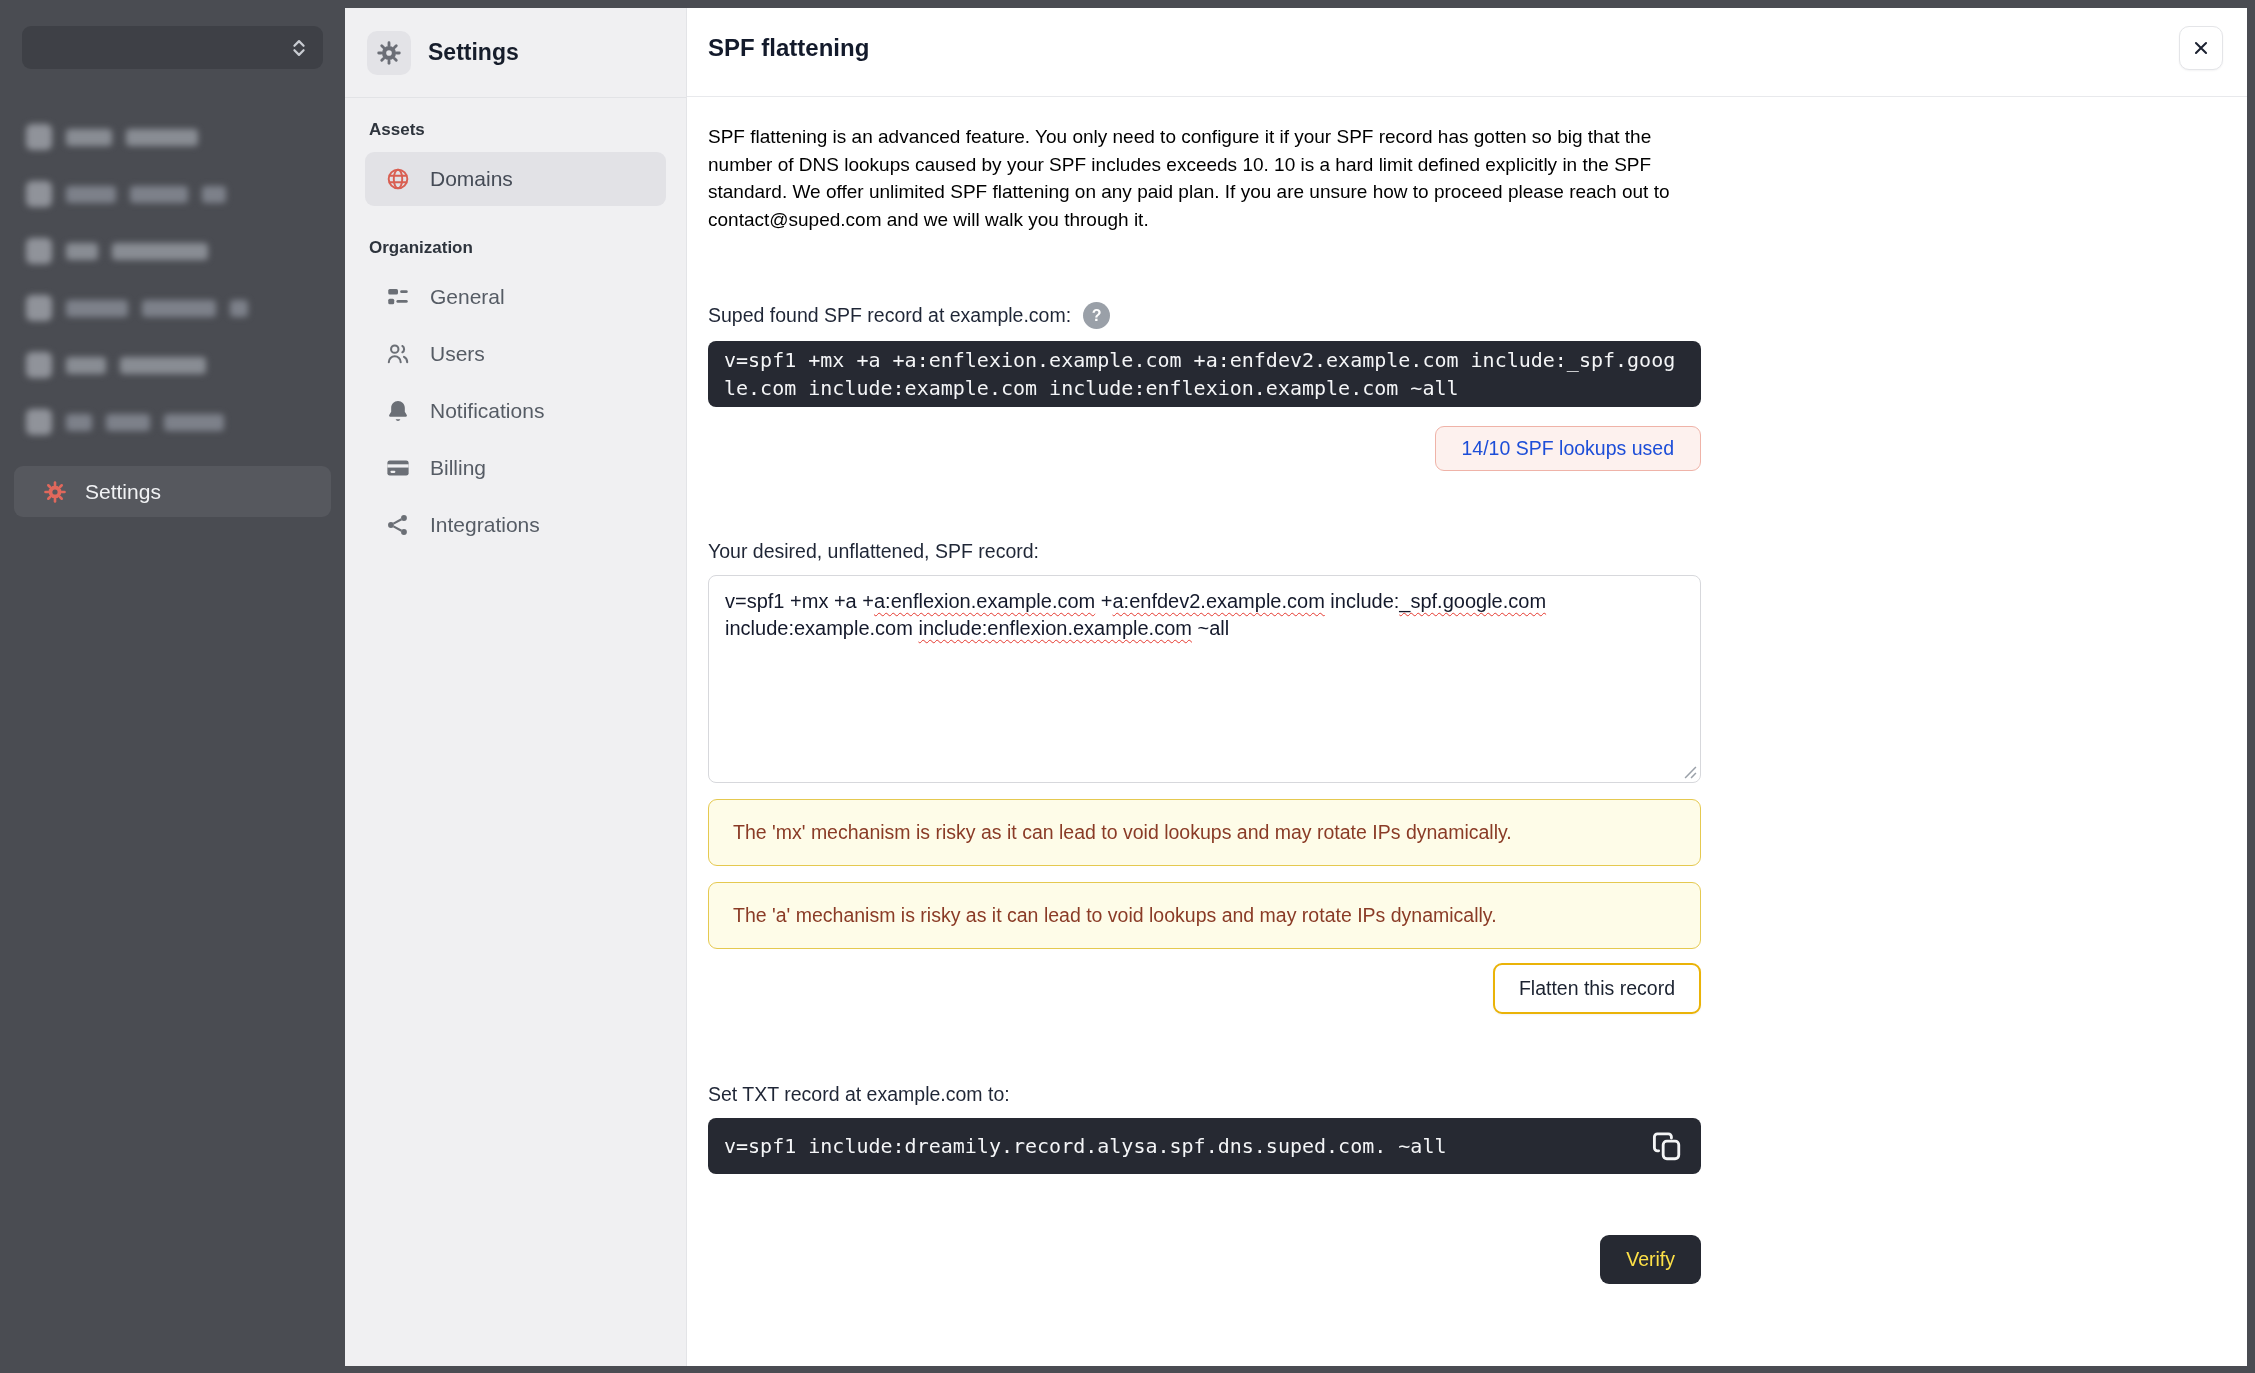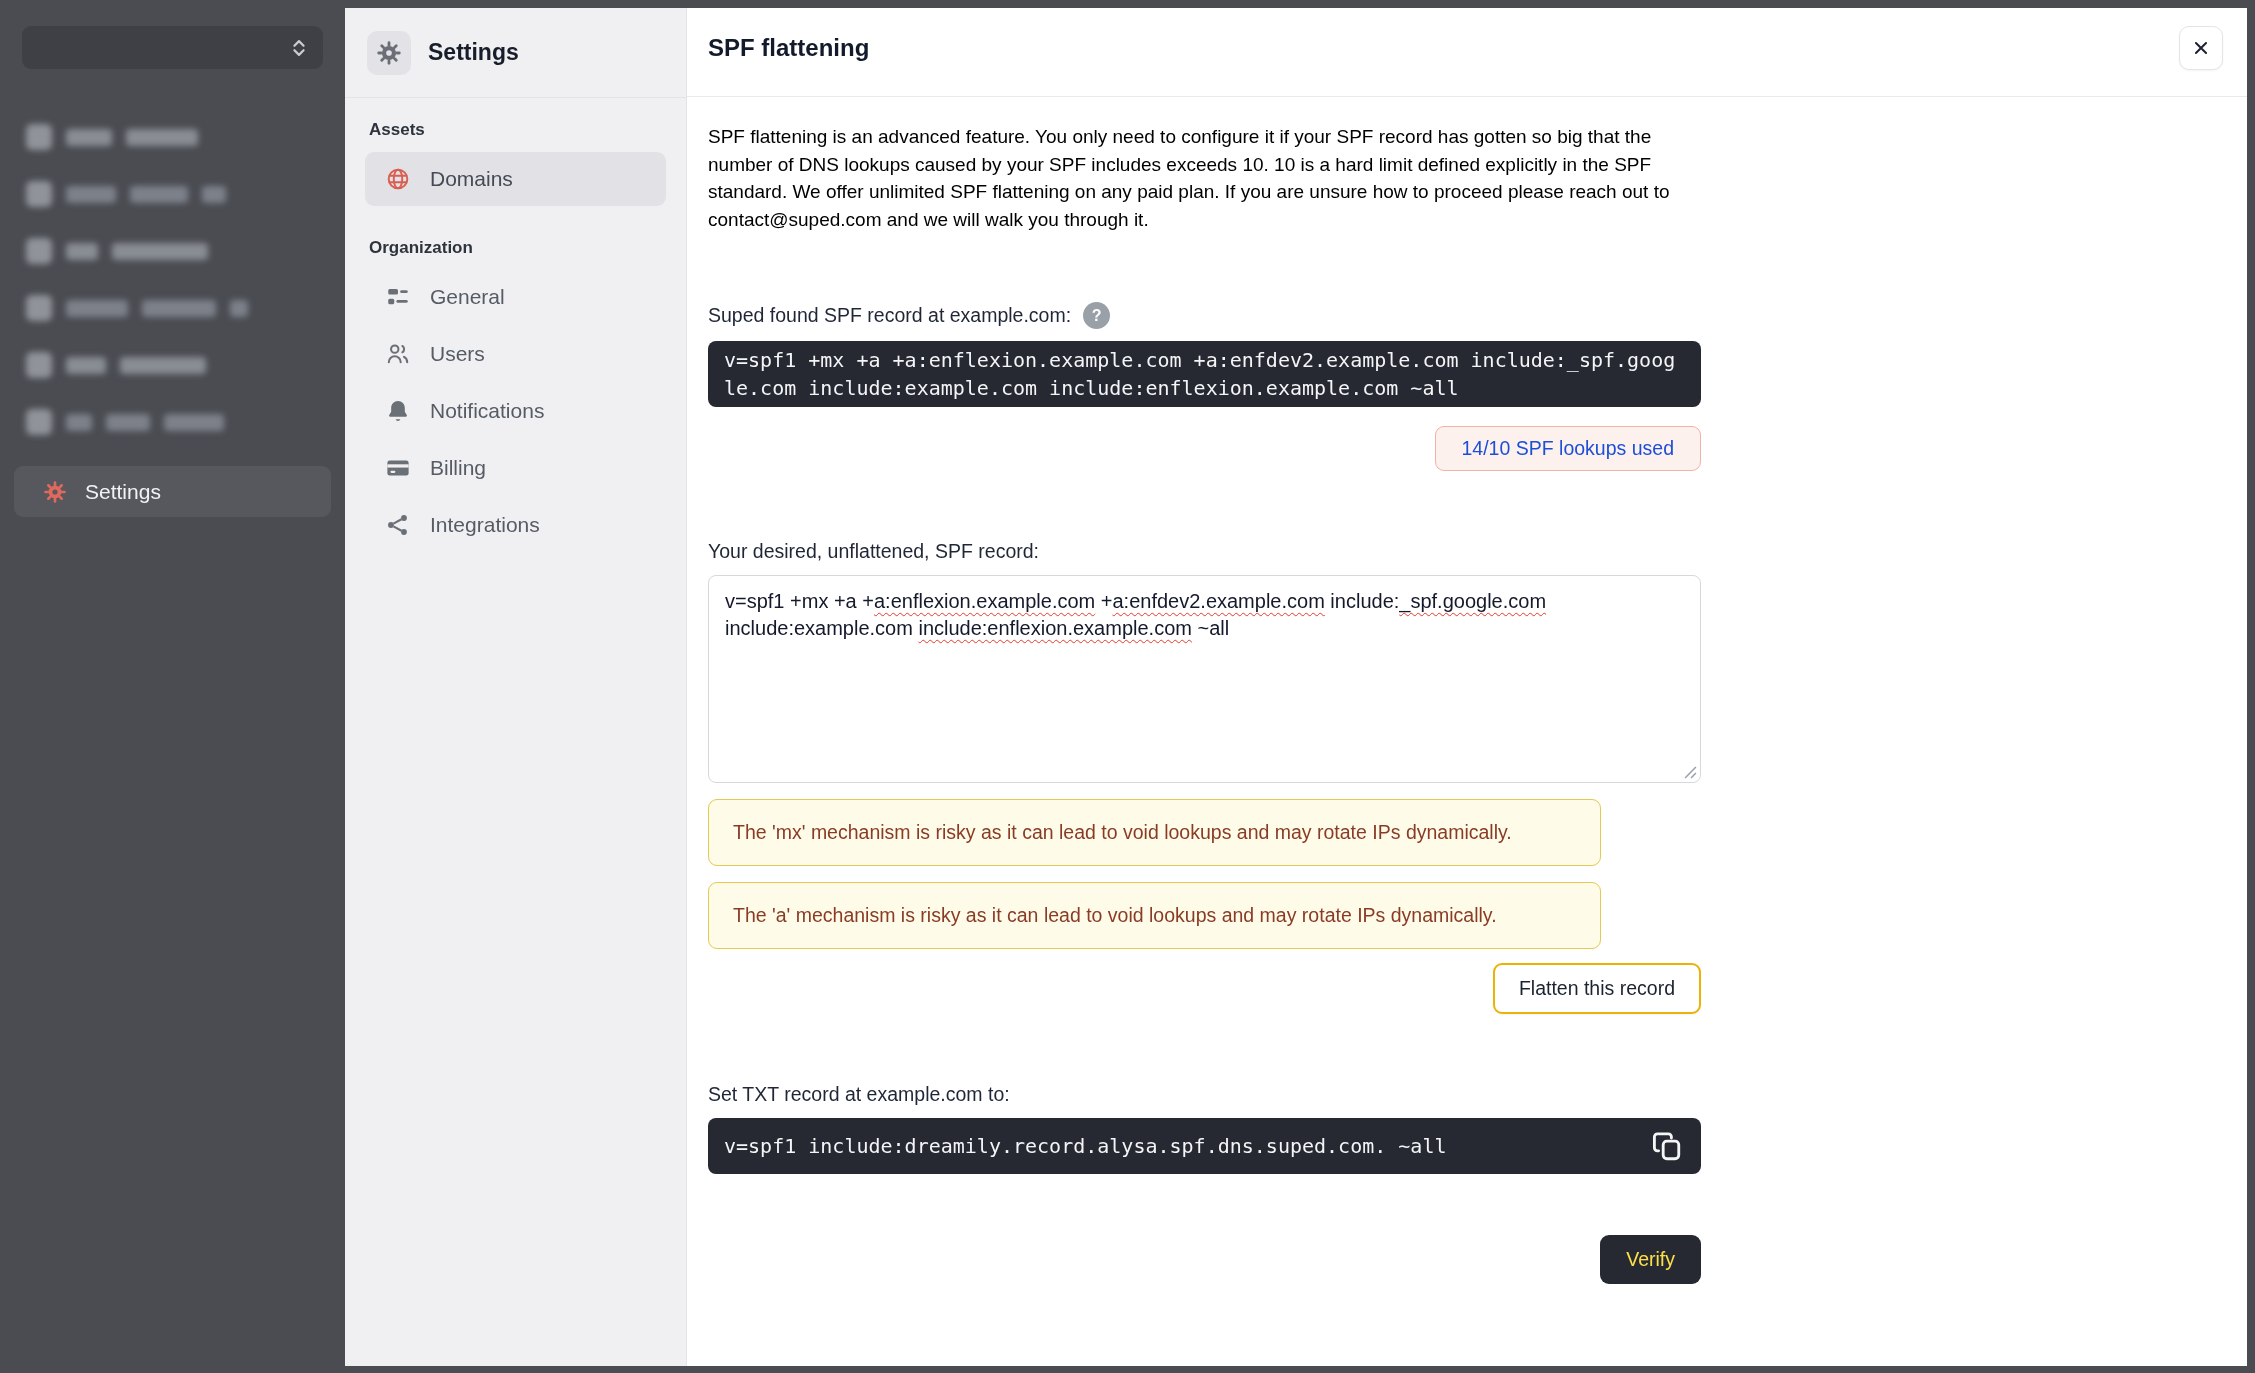--- a/index.html
+++ b/index.html
@@ -43,21 +43,21 @@
   .help-badge { width:27px; height:27px; border-radius:50%; background:#9aa0a8; color:#fff; font-size:16px; font-weight:700; display:flex; align-items:center; justify-content:center; cursor:pointer; }
 
   .code { background:#262932; color:#f4f5f7; font-family:"DejaVu Sans Mono", monospace; font-size:20px; line-height:28px; border-radius:8px; padding:5px 16px; box-sizing:border-box; width:993px; white-space:pre-wrap; word-break:break-all; margin:0; }
   .badge-row { display:flex; justify-content:flex-end; margin-top:19px; width:993px; }
   .lookups-badge { background:#fdf1ee; border:1.5px solid #efb3a8; color:#1d4ed8; font-size:19.5px; border-radius:9px; padding:10px 26px; }
 
   .desired-box { width:993px; height:208px; border:1px solid #d7d8dc; border-radius:8px; box-sizing:border-box; padding:12px 16px; font-size:20px; line-height:27px; color:#14192b; position:relative; background:#fff; cursor:text; }
   .misspelled { text-decoration:underline wavy #e5392f 1px; text-underline-offset:4px; }
   .resize-handle { position:absolute; right:3px; bottom:3px; cursor:nwse-resize; }
 
-  .warning { width:893px; box-sizing:border-box; background:#fefce8; border:1px solid #e5c950; border-radius:9px; padding:21px 24px; font-size:19.5px; color:#8a3b26; margin-top:16px; }
+  .warning { width:993px; box-sizing:border-box; background:#fefce8; border:1px solid #e5c950; border-radius:9px; padding:21px 24px; font-size:19.5px; color:#8a3b26; margin-top:16px; }
   .btn-row { display:flex; justify-content:flex-end; margin-top:14px; width:993px; }
   .btn-row.verify-row { margin-top:61px; }
   .btn-secondary { background:#fff; border:2px solid #eab308; border-radius:9px; font-size:19.5px; color:#1b2230; padding:12px 24px; font-family:inherit; cursor:pointer; box-shadow:0 1px 2px rgba(16,24,40,.05); }
   .btn-primary { background:#262932; border:none; border-radius:9px; font-size:19.5px; color:#fde047; padding:13px 26px; font-family:inherit; cursor:pointer; }
 
   .code-flex { display:flex; align-items:center; justify-content:space-between; padding:7px 12px 7px 16px; }
   .copy-btn { background:transparent; border:none; cursor:pointer; width:42px; height:42px; display:flex; align-items:center; justify-content:center; padding:0; flex:none; }
 </style>
 </head>
 <body>

